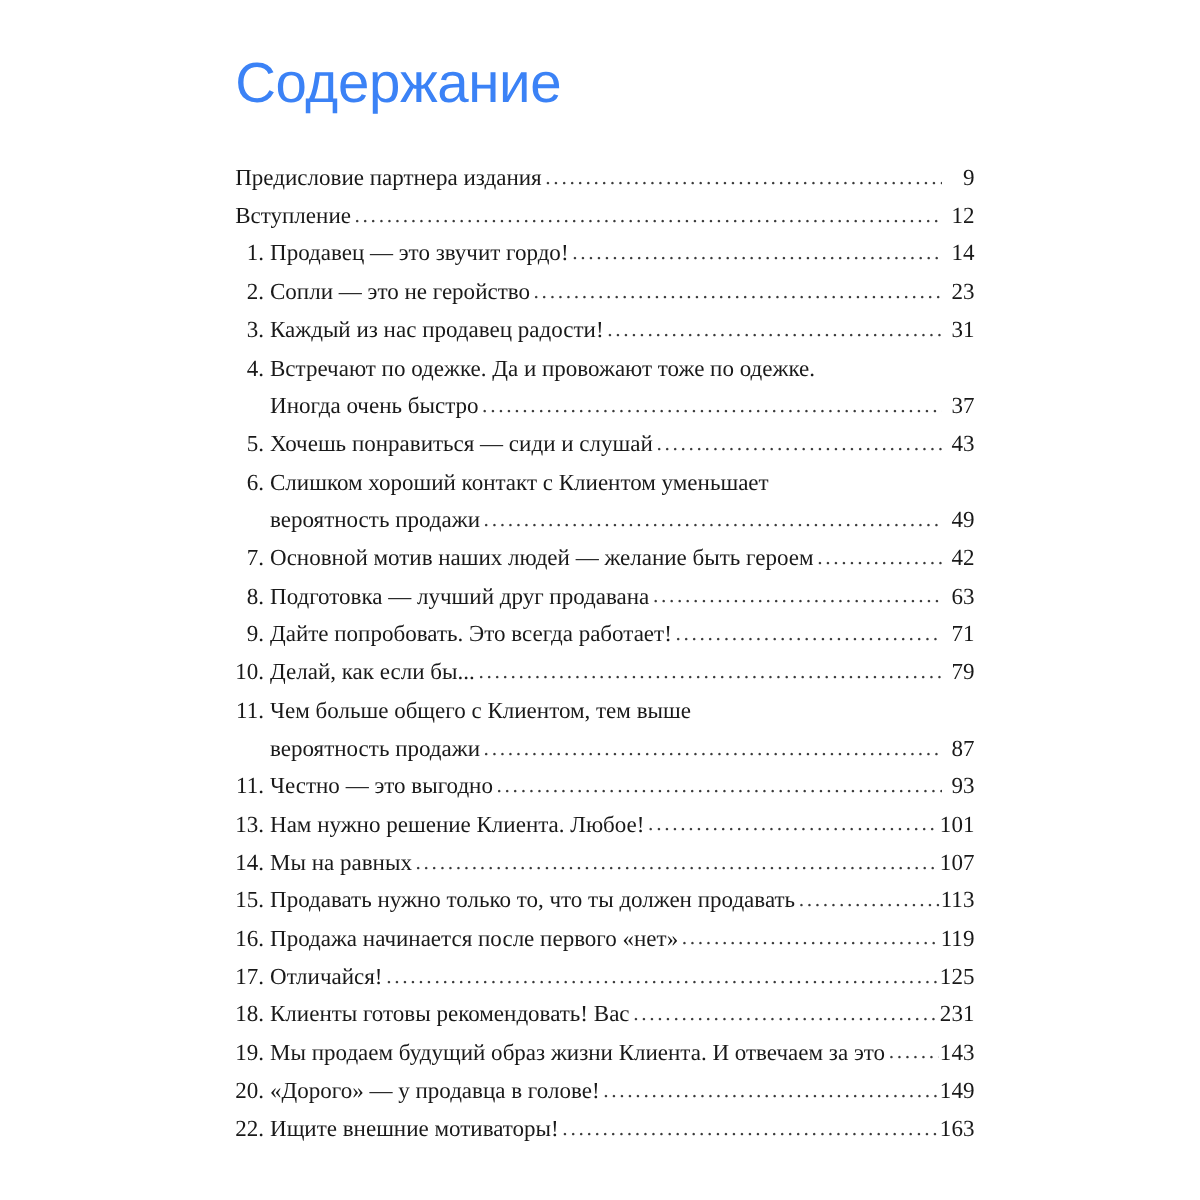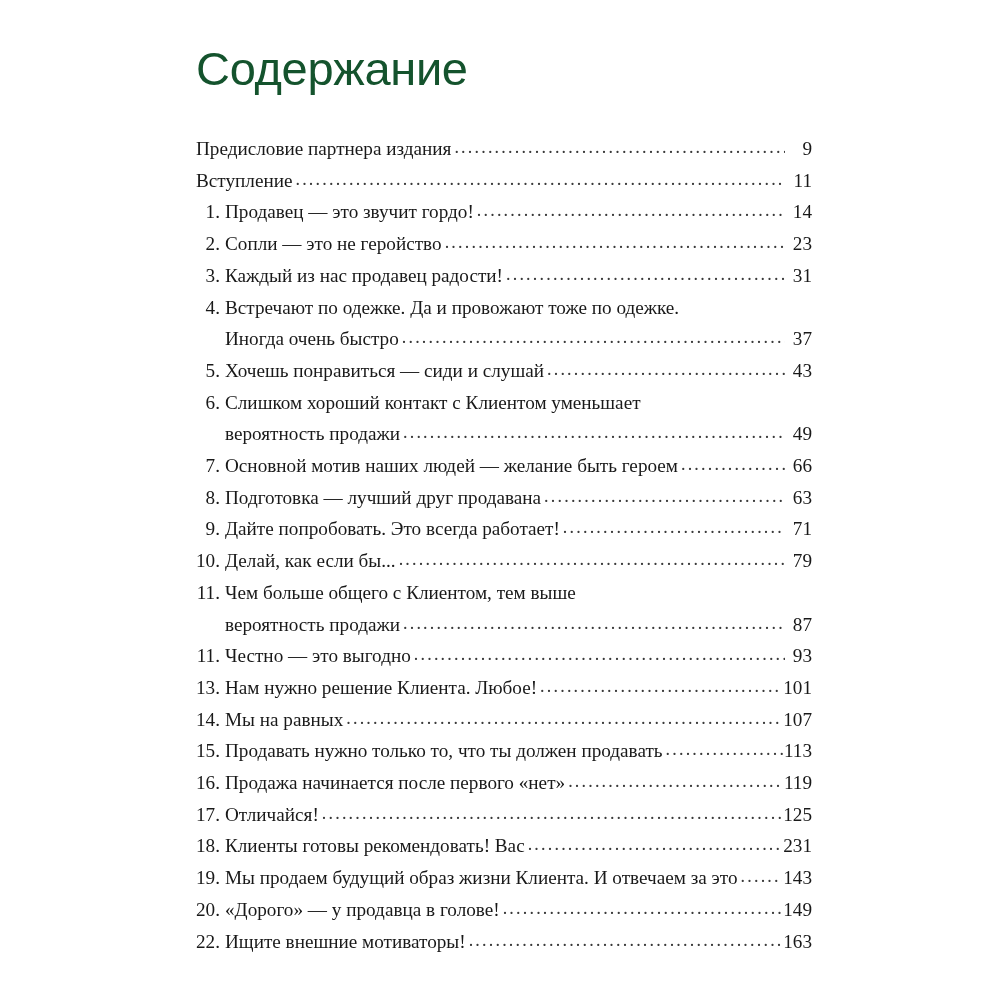--- a/index.html
+++ b/index.html
@@ -22,21 +22,21 @@
     box-sizing: border-box;
   }
   .toc-title {
     position: absolute;
     left: 196px;
     top: 12px;
     font-family: "Liberation Sans", "DejaVu Sans", sans-serif;
     font-size: 47px;
     font-weight: 400;
     letter-spacing: -0.3px;
-    color: #14532d;
+    color: #3b82f6;
     line-height: 1.1;
   }
   .toc-list {
     position: absolute;
     left: 190px;
     top: 133px;
     width: 622px;
   }
   .toc-entry {
     width: 100%;
@@ -105,21 +105,21 @@
         <div class="toc-line front">
           <span class="label">Предисловие партнера издания</span>
           <span class="leader"></span>
           <span class="pageno">9</span>
         </div>
       </div>
       <div class="toc-entry">
         <div class="toc-line front">
           <span class="label">Вступление</span>
           <span class="leader"></span>
-          <span class="pageno">11</span>
+          <span class="pageno">12</span>
         </div>
       </div>
       <div class="toc-entry">
         <div class="toc-line">
           <span class="num">1.</span>
           <span class="label">Продавец — это звучит гордо!</span>
           <span class="leader"></span>
           <span class="pageno">14</span>
         </div>
       </div>
@@ -173,21 +173,21 @@
           <span class="label">вероятность продажи</span>
           <span class="leader"></span>
           <span class="pageno">49</span>
         </div>
       </div>
       <div class="toc-entry">
         <div class="toc-line">
           <span class="num">7.</span>
           <span class="label">Основной мотив наших людей — желание быть героем</span>
           <span class="leader"></span>
-          <span class="pageno">66</span>
+          <span class="pageno">42</span>
         </div>
       </div>
       <div class="toc-entry">
         <div class="toc-line">
           <span class="num">8.</span>
           <span class="label">Подготовка — лучший друг продавана</span>
           <span class="leader"></span>
           <span class="pageno">63</span>
         </div>
       </div>

